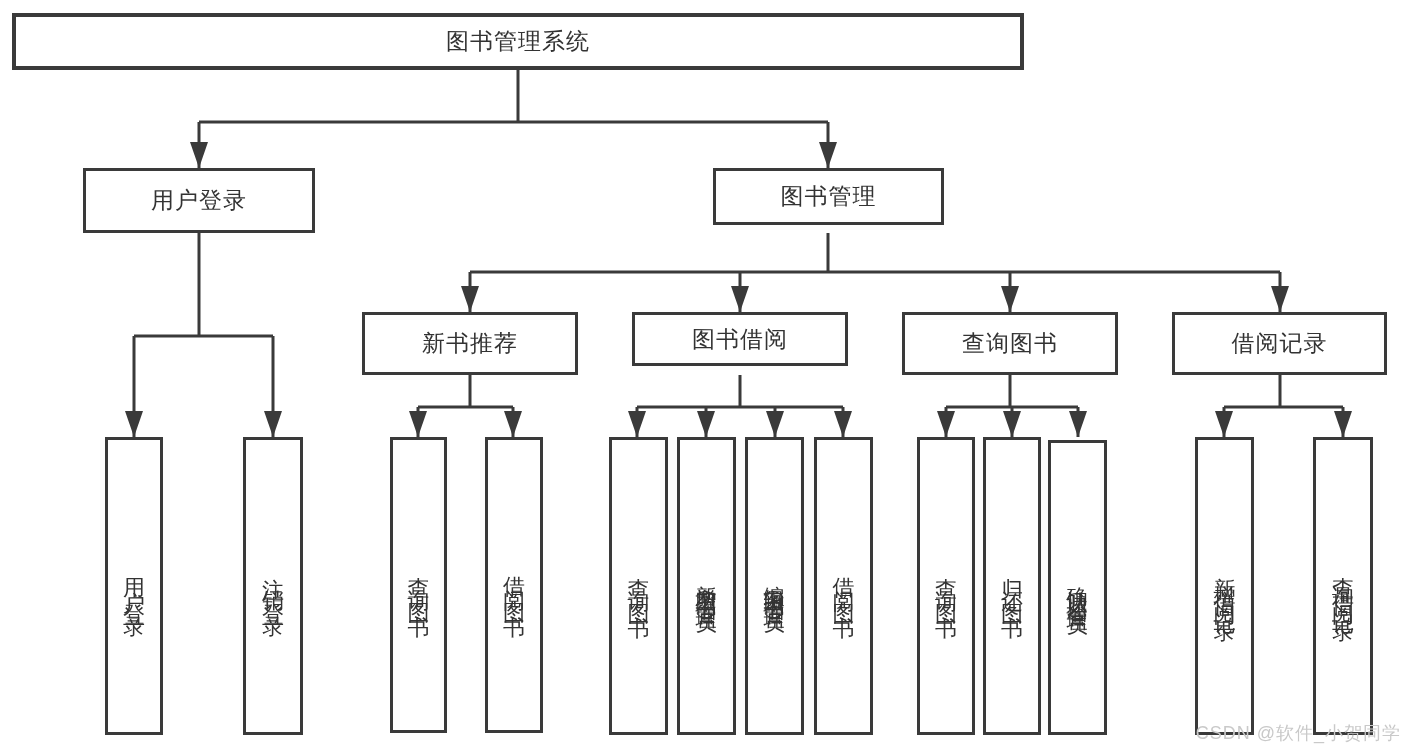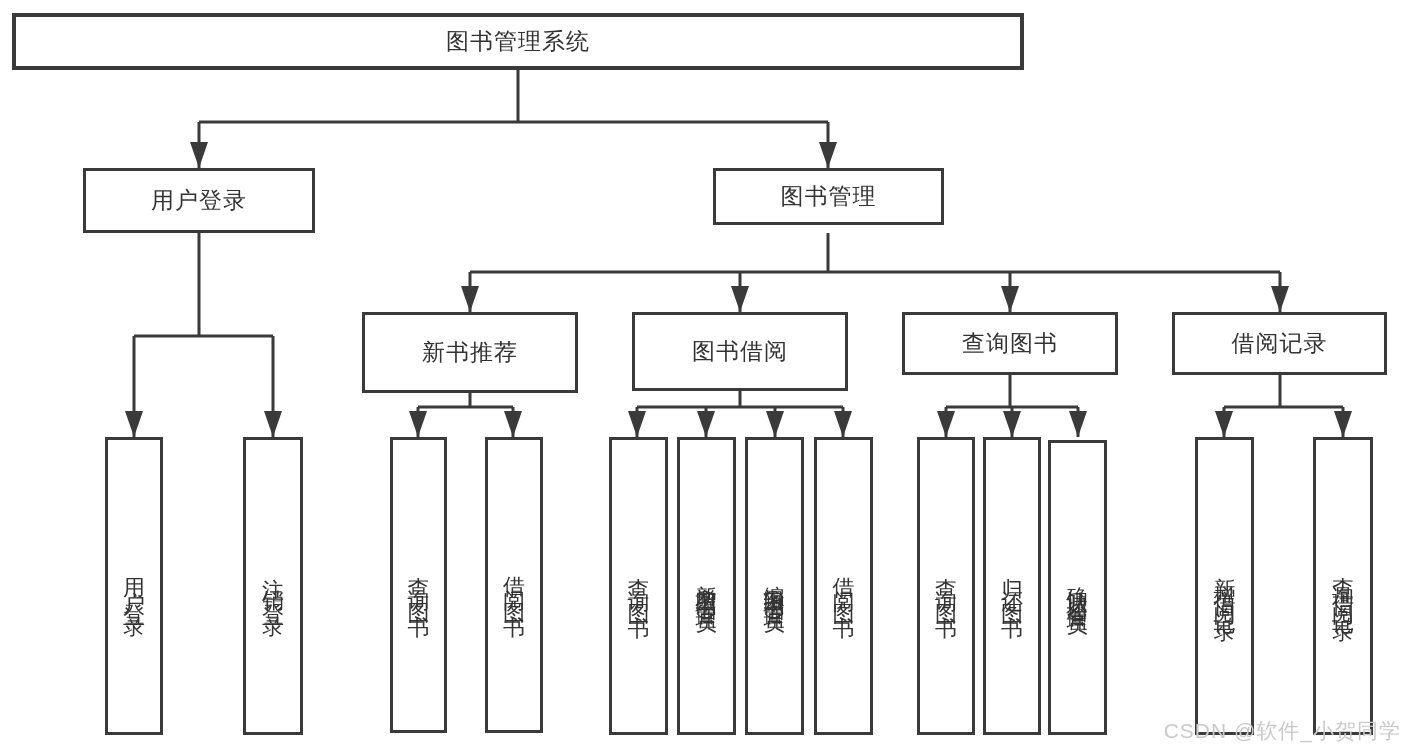--- a/index.html
+++ b/index.html
@@ -39,21 +39,21 @@
     color:var(--text);
     line-height:1;
     white-space:nowrap;
   }
   .v4{letter-spacing:13px;}
   .v6{letter-spacing:9px;}
   .v9{letter-spacing:4px;font-size:21px;}
   .watermark{
     position:absolute;
     right:4px;bottom:2px;
-    font-size:21px;
+    font-size:18px;
     color:var(--watermark);
     letter-spacing:1px;
   }
 </style>
 </head>
 <body>
 
 <div class="canvas">
 
   <svg class="connector-layer" viewBox="0 0 1405 747" xmlns="http://www.w3.org/2000/svg">
@@ -93,24 +93,24 @@
     <span>图书管理系统</span>
   </div>
 
   <div class="node h" style="left:83px;top:168px;width:232px;height:65px">
     <span>用户登录</span>
   </div>
   <div class="node h" style="left:713px;top:168px;width:231px;height:57px">
     <span>图书管理</span>
   </div>
 
-  <div class="node h" style="left:362px;top:312px;width:216px;height:81px">
+  <div class="node h" style="left:362px;top:312px;width:216px;height:63px">
     <span>新书推荐</span>
   </div>
-  <div class="node h" style="left:632px;top:312px;width:216px;height:79px">
+  <div class="node h" style="left:632px;top:312px;width:216px;height:54px">
     <span>图书借阅</span>
   </div>
   <div class="node h" style="left:902px;top:312px;width:216px;height:63px">
     <span>查询图书</span>
   </div>
   <div class="node h" style="left:1172px;top:312px;width:215px;height:63px">
     <span>借阅记录</span>
   </div>
 
   <div class="node v" style="left:105px;top:437px;width:58px;height:298px">

